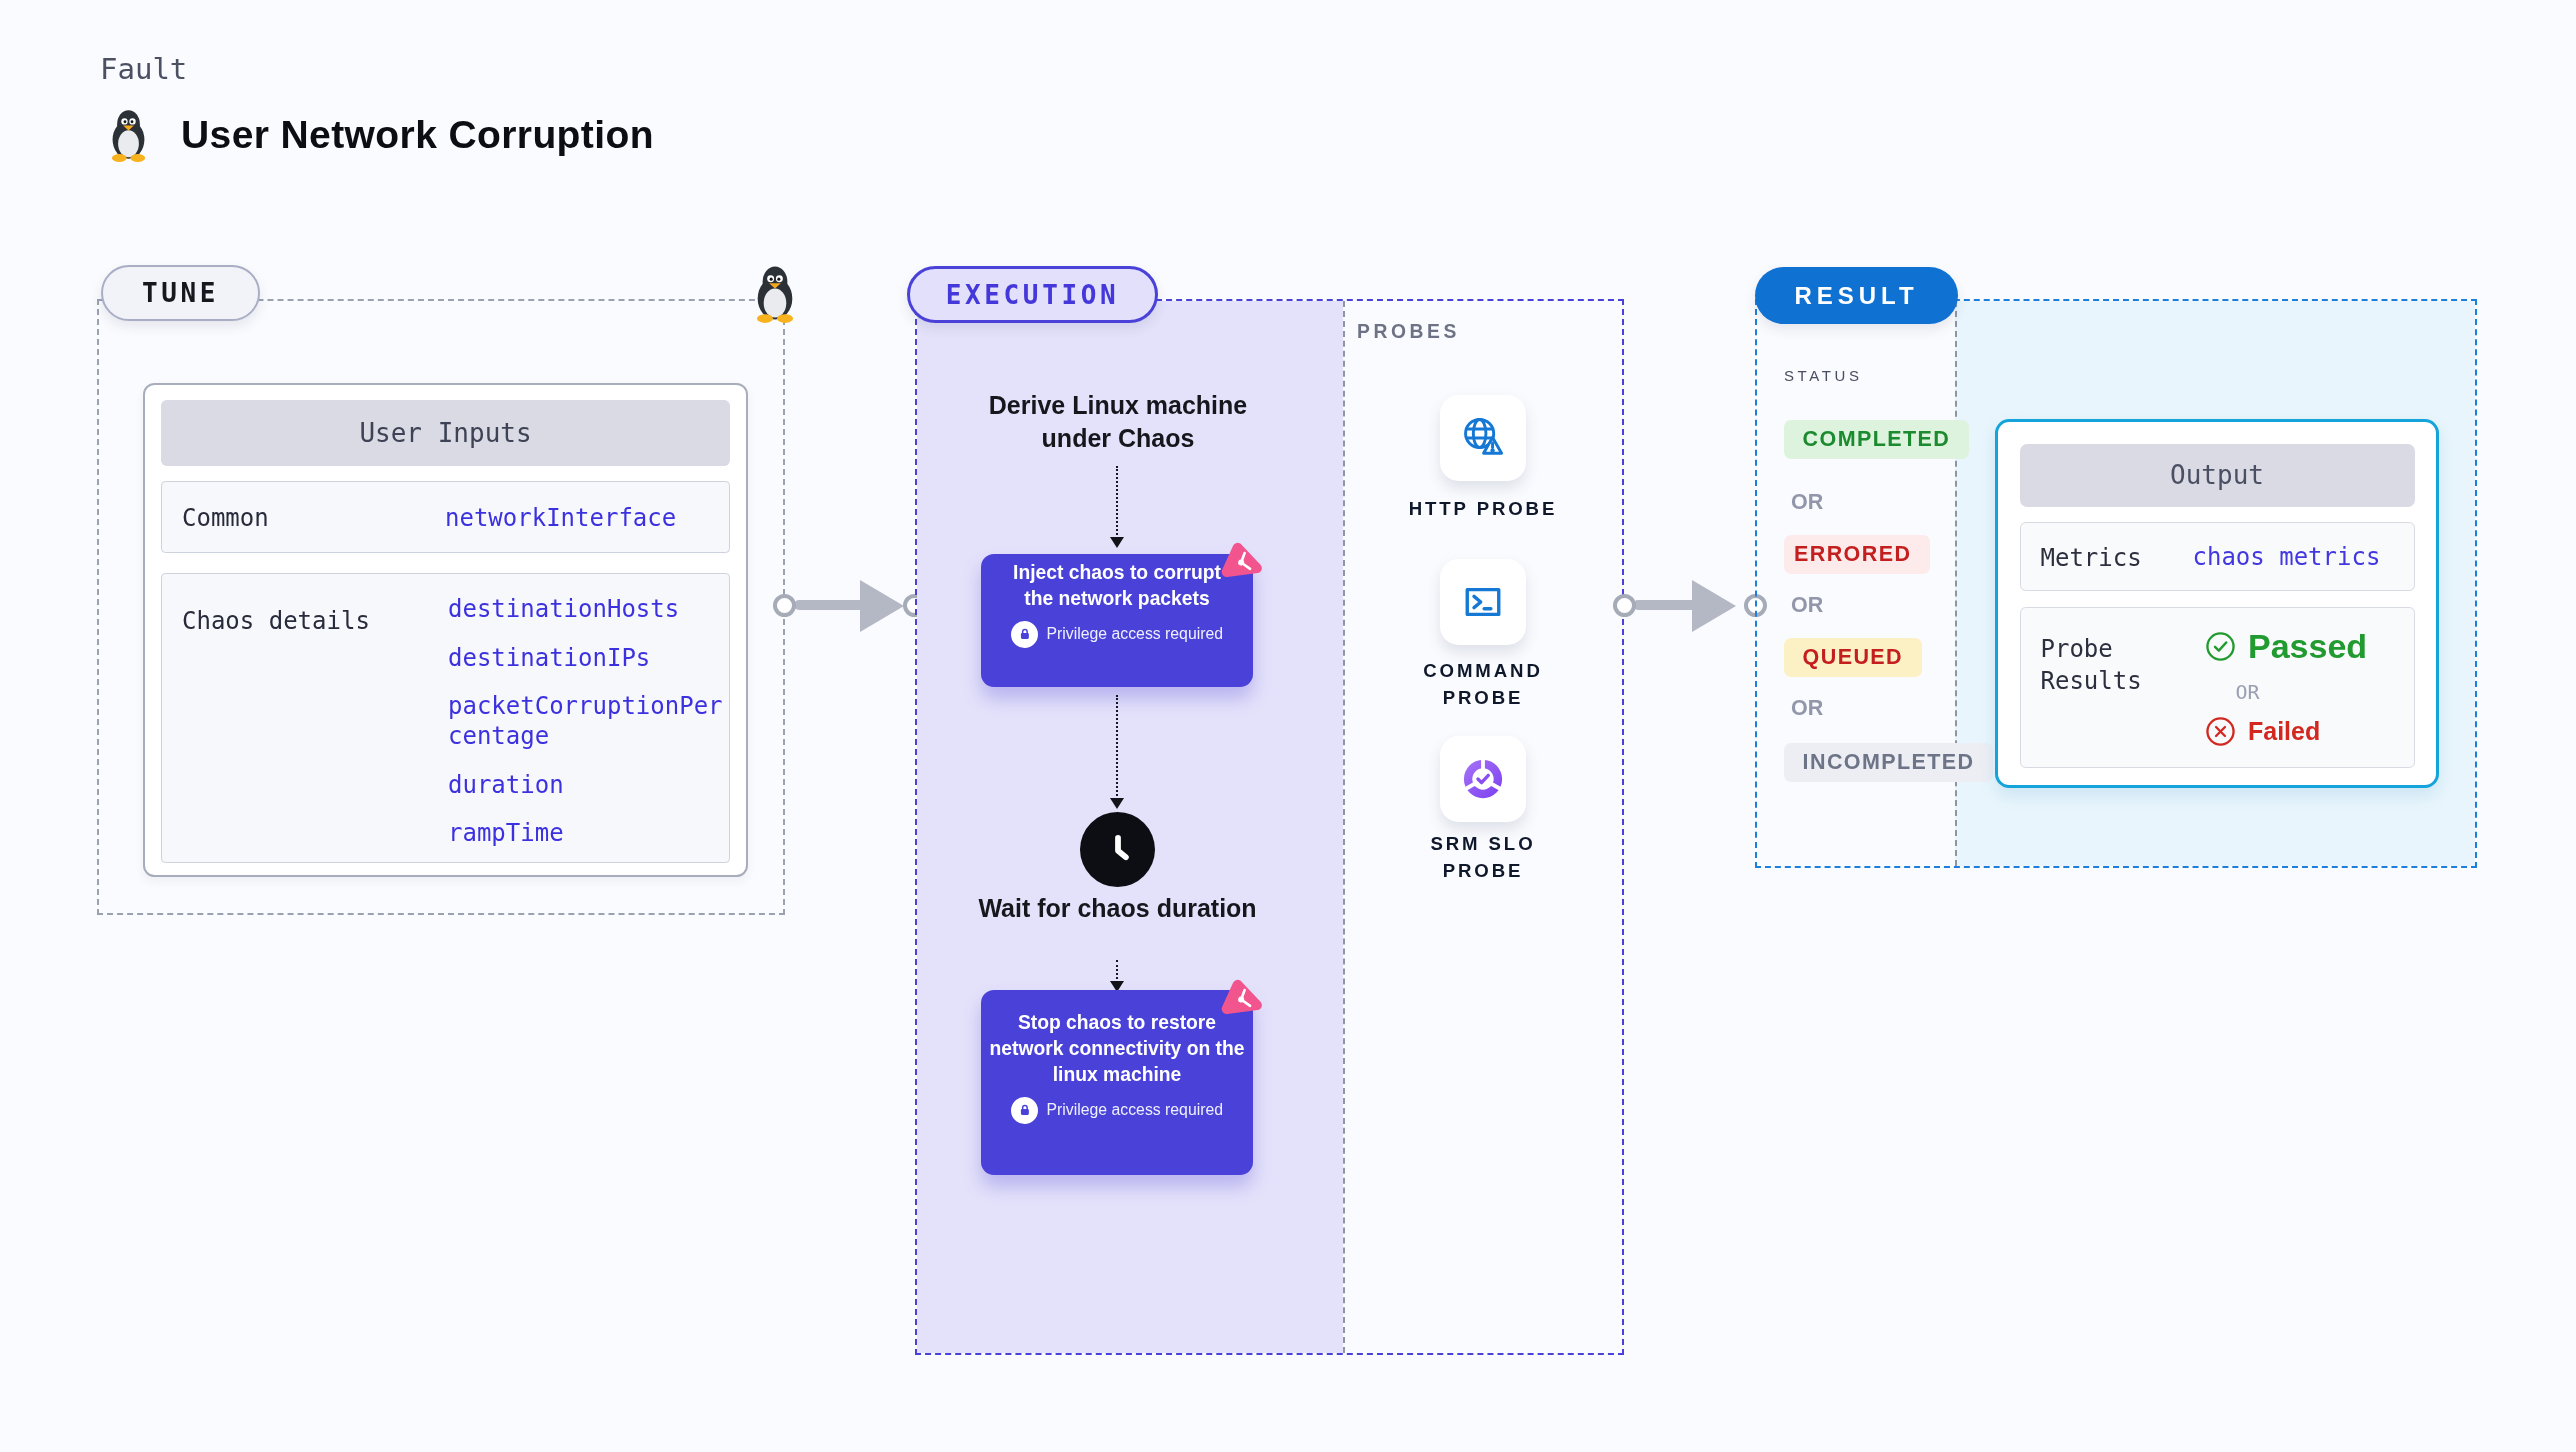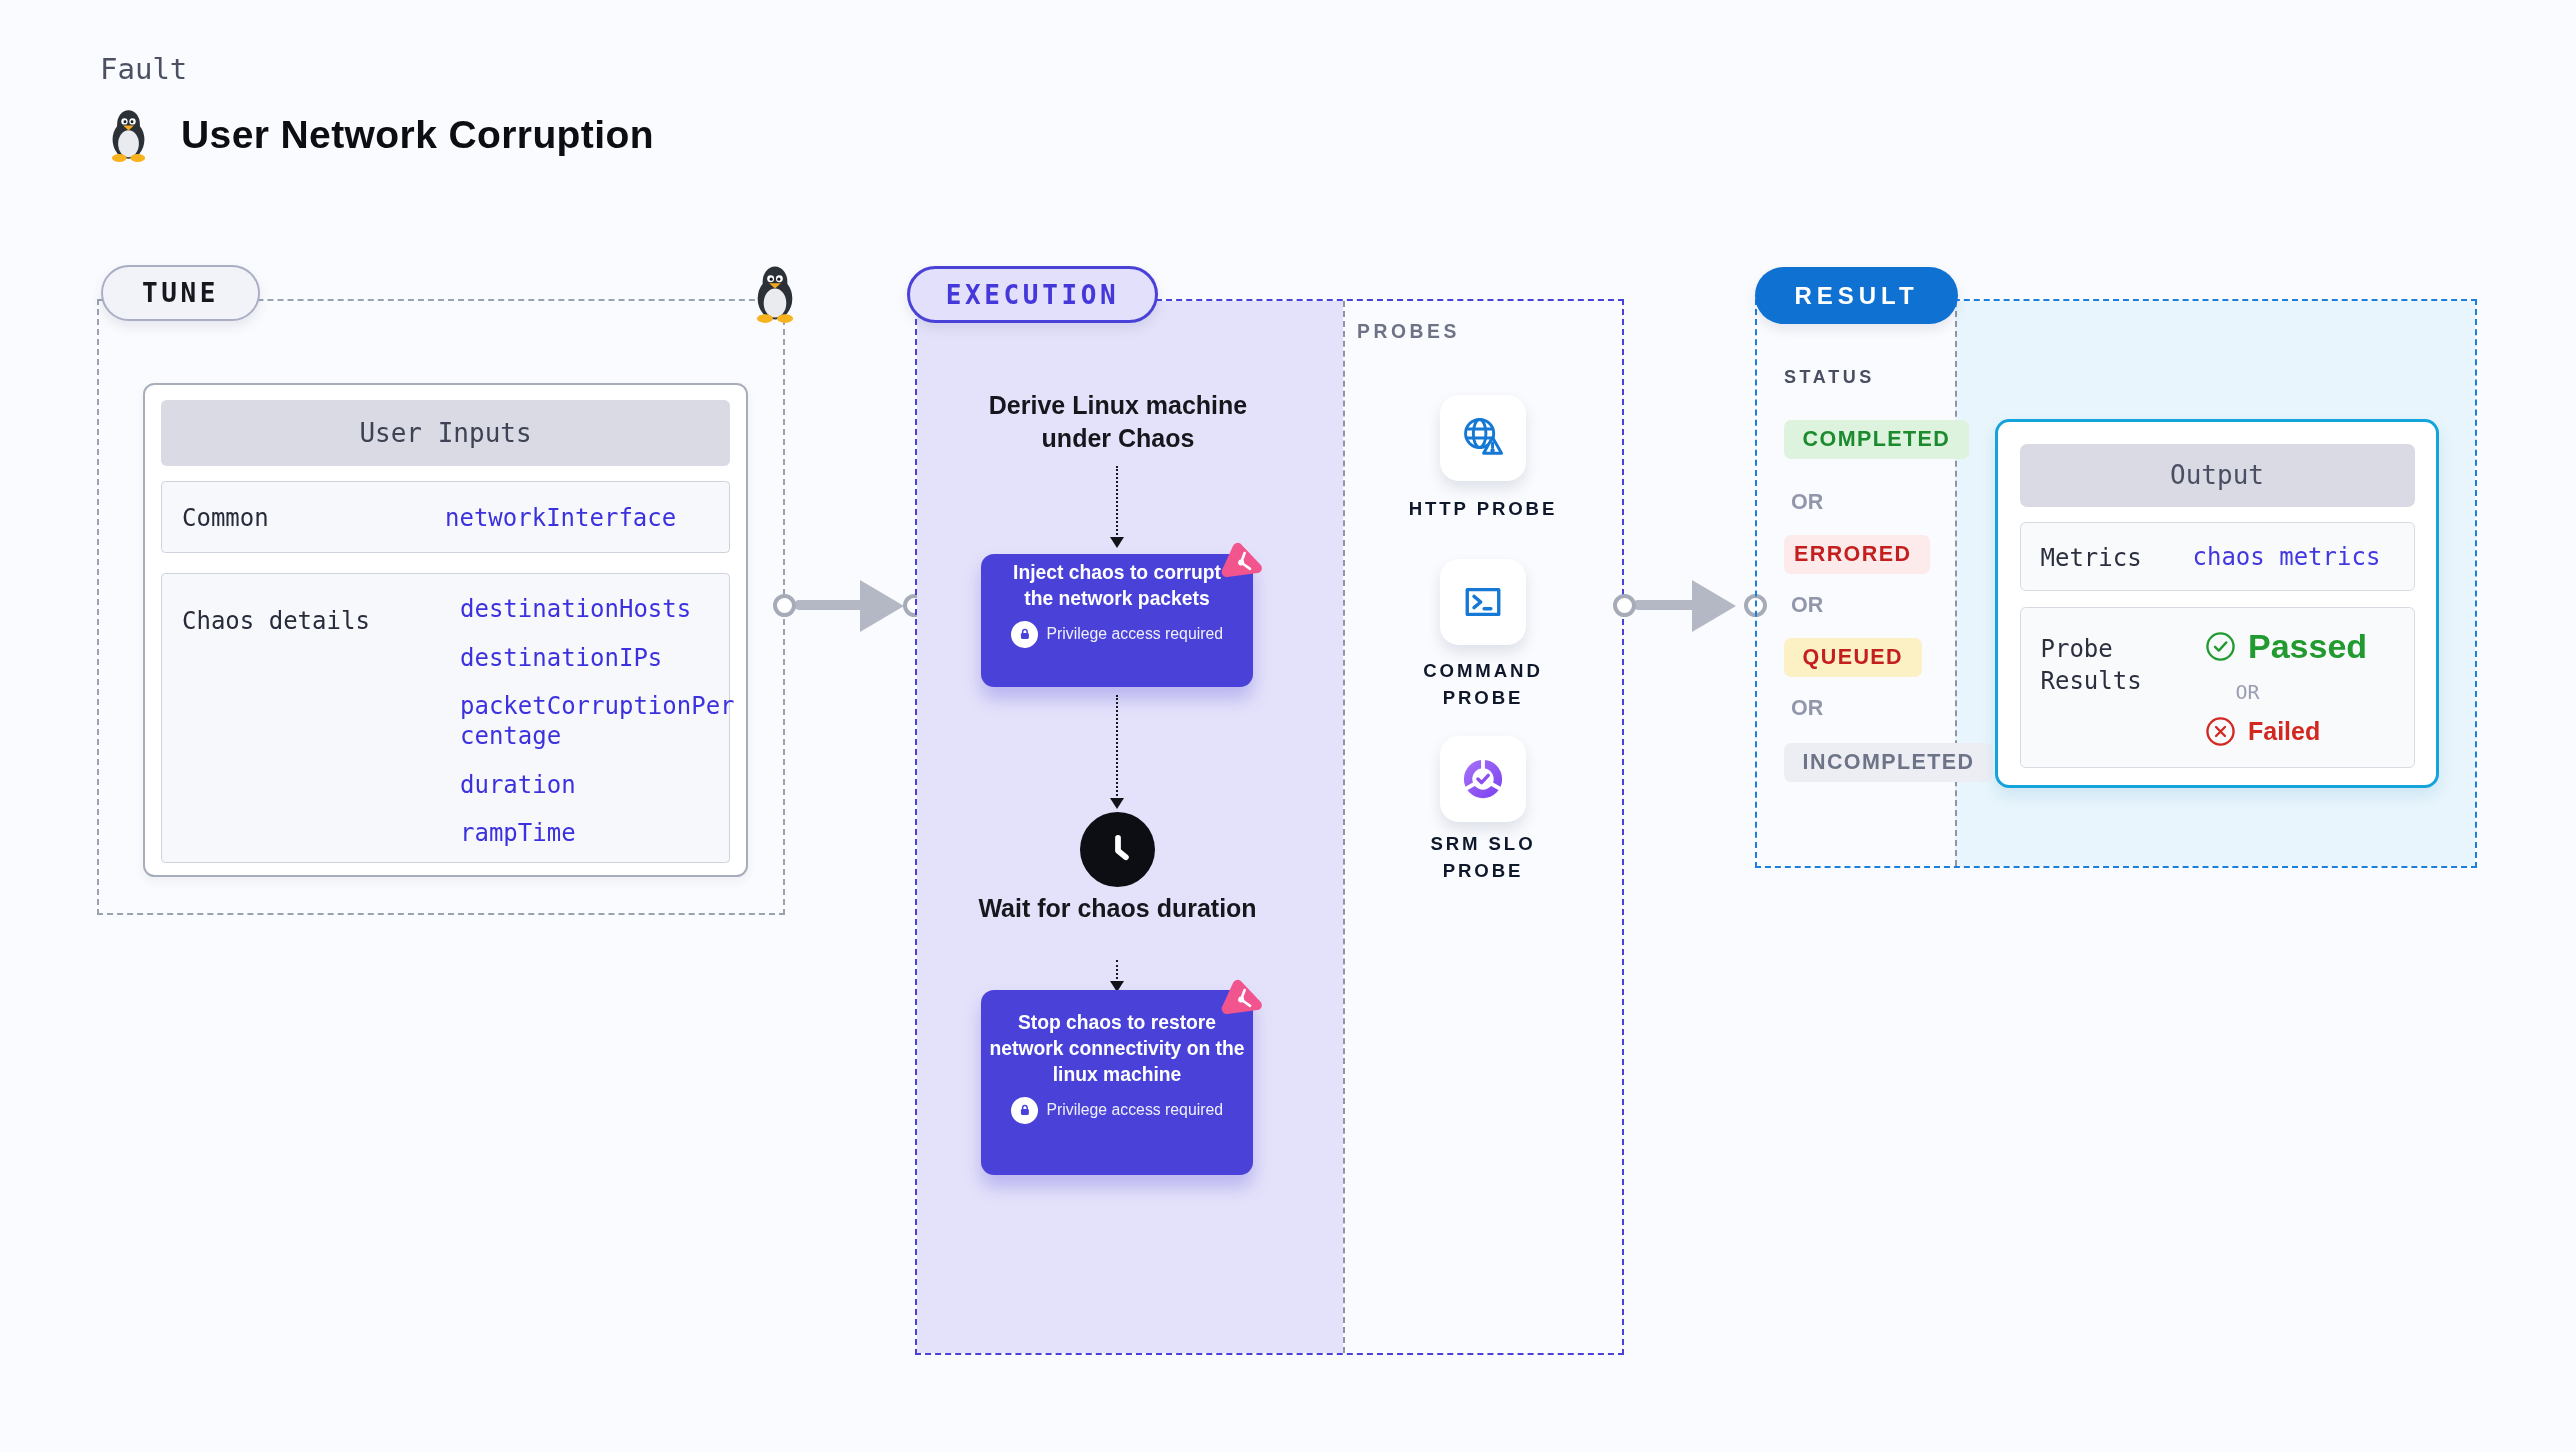--- a/index.html
+++ b/index.html
@@ -49,21 +49,21 @@
     display:flex; align-items:center; justify-content:center; font-size:26px; color:#3d4254; }
   .ui-row { position:absolute; left:161px; width:569px; background:#f7f8fc;
     border:1.4px solid #ced2dd; border-radius:4.3px; }
   .ui-row-1 { top:481px; height:72px; }
   .ui-row-2 { top:573px; height:290px; }
   .ui-label { position:absolute; left:20px; font-size:24px; color:#272b3a; }
   .ui-row-1 .ui-label { top:22px; }
   .ui-row-2 .ui-label { top:33px; }
   .ui-value { font-size:24px; color:#3c31de; word-break:break-all; }
   .ui-row-1 .ui-value { position:absolute; left:283px; top:22px; }
-  .ui-values-stack { position:absolute; left:298px; top:20px; width:276px;
+  .ui-values-stack { position:absolute; left:286px; top:20px; width:276px;
     display:flex; flex-direction:column; gap:18.6px; line-height:30px; }
 
   
   .conn-line { position:absolute; height:10px; background:#b4b8c4; border-radius:5px; }
   .conn-head { position:absolute; width:0; height:0;
     border-top:26px solid transparent; border-bottom:26px solid transparent;
     border-left:44px solid #b4b8c4; }
   .conn-dot { position:absolute; width:23px; height:23px; border-radius:50%;
     background:#ffffff; border:4.3px solid #a6abb8; }
 
@@ -97,21 +97,21 @@
   
   .probes-label { left:1357px; top:321px; font-size:19.3px; font-weight:bold; letter-spacing:3.6px; color:#6d7285; }
   .probe-card { position:absolute; left:1440px; width:86px; height:86px; background:#ffffff;
     border-radius:18.6px; box-shadow:0 7.2px 14.3px rgba(50,60,100,0.13);
     display:flex; align-items:center; justify-content:center; }
   .probe-card svg { width:54px; height:54px; display:block; }
   .probe-label { position:absolute; left:1390px; width:186px; text-align:center;
     font-size:18.6px; font-weight:bold; letter-spacing:2.9px; color:#0f172a; line-height:26.5px; }
 
   
-  .status-label { left:1784px; top:367px; font-size:18px; font-weight:bold; letter-spacing:3.6px; color:#494e60; }
+  .status-label { left:1784px; top:367px; font-size:15px; font-weight:normal; letter-spacing:3.6px; color:#494e60; }
   .status-pill { position:absolute; left:1784px; height:39px; border-radius:7.2px;
     display:inline-flex; align-items:center; padding:0 18.6px;
     font-size:21.5px; font-weight:bold; letter-spacing:1.4px; }
   .pill-completed { top:420px; background:#ddf3dd; color:#1c8a2e; }
   .pill-errored { top:535px; background:#fdeaea; color:#c41f1f;padding-left:10px; }
   .pill-queued { top:638px; background:#fcf0c5; color:#c41f1f; }
   .pill-incompleted { top:743px; background:#eceef4; color:#6e7487; }
   .status-or { position:absolute; left:1791px; font-size:21.5px; font-weight:bold; color:#9296aa; }
   .or-1 { top:490px; } .or-2 { top:593px; } .or-3 { top:696px; }
 

